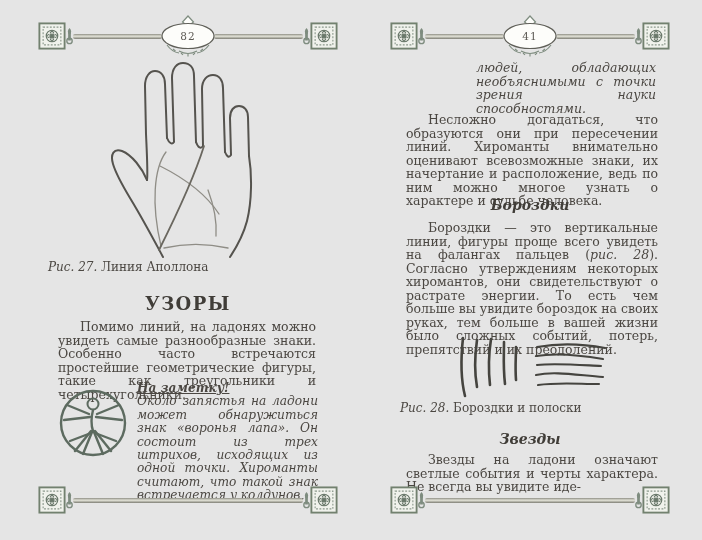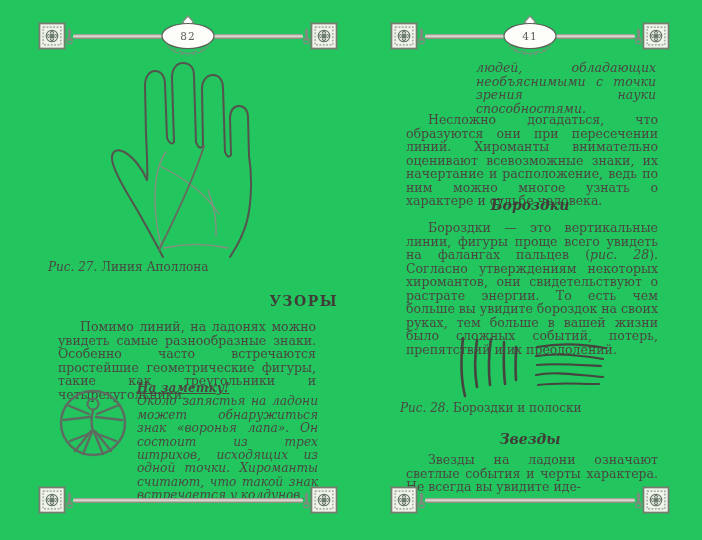--- a/index.html
+++ b/index.html
@@ -1,17 +1,17 @@
 <!DOCTYPE html>
 <html><head>
 <meta charset="utf-8">
 <style>
   html,body { margin:0; padding:0; background:#ffffff; }
   .book {
-    position:relative; width:702px; height:540px; background:#22c55e;
+    position:relative; width:702px; height:540px; background:#e5e5e5;
     font-family:"DejaVu Serif","Liberation Serif",serif;
     color:#4b4742; overflow:hidden;
   }
   .page { position:absolute; top:0; height:540px; }
   .page-left  { left:38px;  width:300px; }
   .page-right { left:390px; width:280px; }
 
   
   .orn { position:absolute; left:0; right:0; display:flex; align-items:center; height:32px; }
   .orn-top { top:20px; } .orn-bottom { top:484px; }
@@ -21,22 +21,22 @@
          background:linear-gradient(180deg,#8f8f85 0%,#e3e3d8 45%,#7d7d73 100%);
          border-radius:2px; }
   .cartouche { position:relative; width:58px; height:44px; flex:none; margin:0 -3px; }
   .cartouche svg { position:absolute; left:0; top:0; }
   .pagenum { position:absolute; left:0; right:0; top:16px; text-align:center;
              font-size:10.5px; letter-spacing:1px; color:#5c5953; }
 
   
   .cap { position:absolute; text-align:left; font-size:12px; left:10px; right:10px; color:#4b4742; }
   .cap i { font-style:italic; }
-  .h-caps { position:absolute; left:0; right:0; text-align:right; font-weight:bold;
-            font-size:14px; letter-spacing:1.5px; color:#403d38; }
+  .h-caps { position:absolute; left:0; right:0; text-align:center; font-weight:bold;
+            font-size:18px; letter-spacing:1.5px; color:#403d38; }
   .h-ital { position:absolute; left:0; right:0; text-align:center; font-weight:bold;
             font-style:italic; font-size:14px; color:#403d38; }
   .body-p { position:absolute; font-size:12.5px; line-height:13.5px;
             text-align:justify; text-indent:22px; }
   .noindent { text-indent:0; }
   .ital { font-style:italic; }
   .note { position:absolute; display:flex; align-items:flex-start; }
   .note-icon { width:70px; height:70px; flex:none; margin-top:6px; }
   .note-txt { margin-left:9px; width:181px; font-size:12.2px; line-height:13.4px;
               font-style:italic; text-align:justify; }

